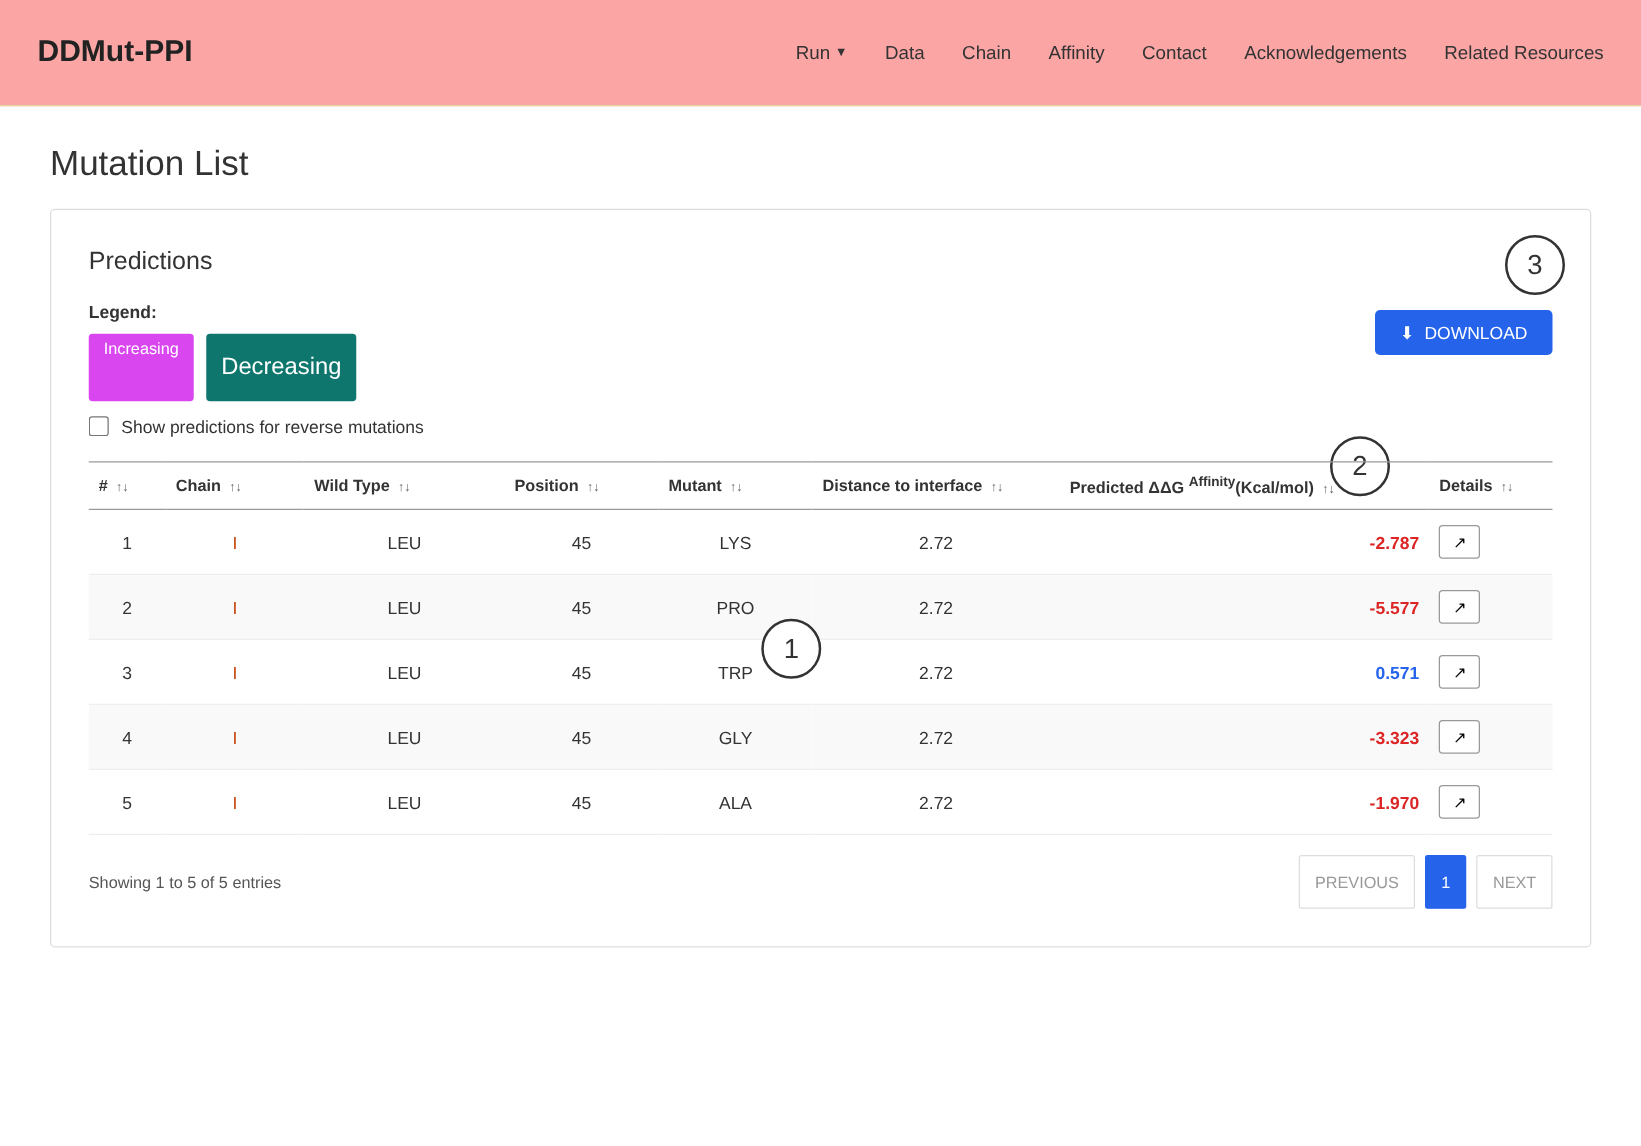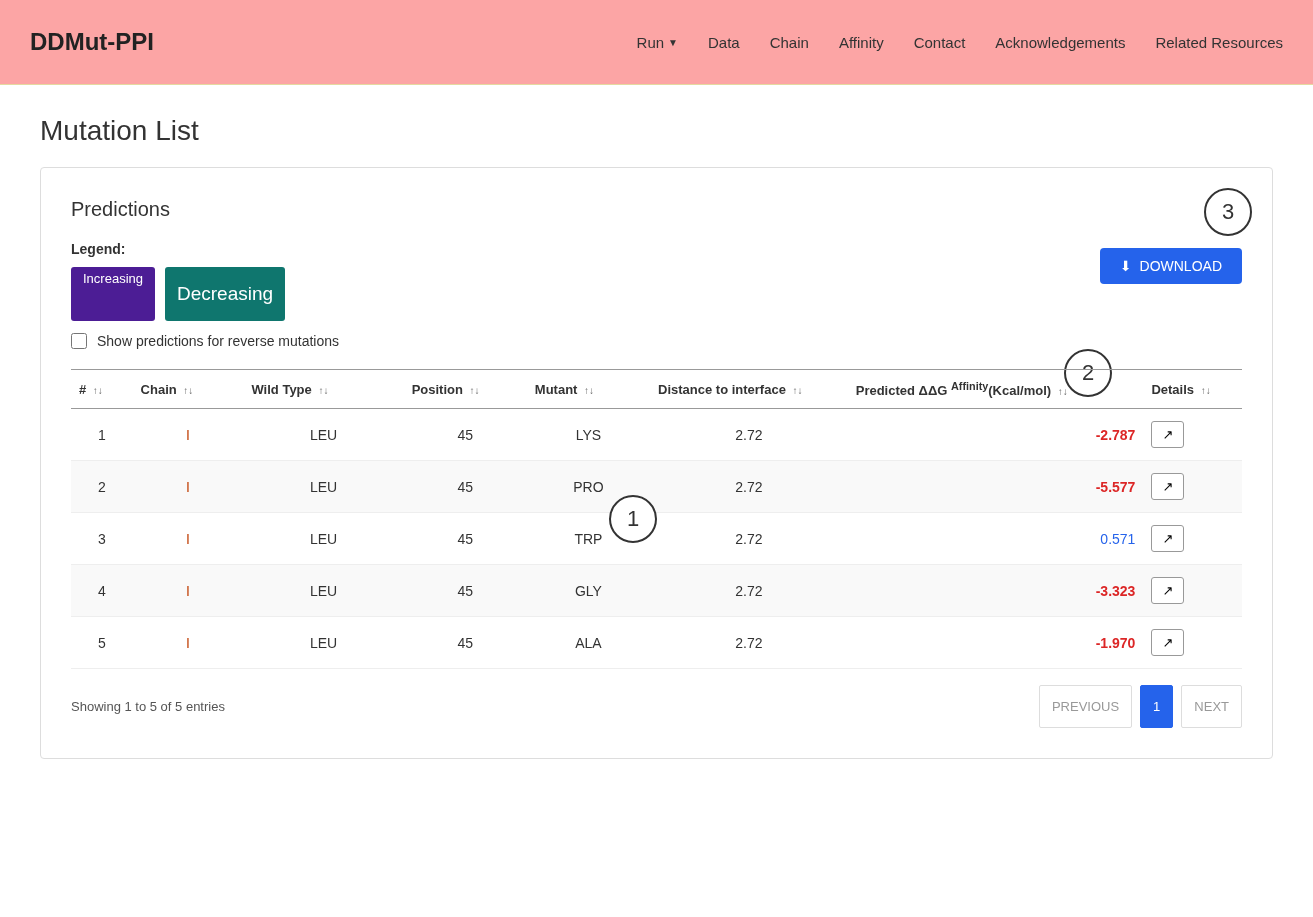--- a/index.html
+++ b/index.html
@@ -106,21 +106,21 @@
     .legend-label {
       font-weight: bold;
       margin-bottom: 10px;
     }
     .legend-badges {
       display: flex;
       gap: 10px;
       margin-bottom: 12px;
     }
     .badge-increasing {
-      background: #4c1d95;
+      background: #d946ef;
       color: #fff;
       padding: 4px 12px;
       border-radius: 3px;
       font-size: 13px;
     }
     .badge-decreasing {
       background: #0f766e;
       color: #fff;
       padding: 16px 12px;
       border-radius: 3px;
@@ -197,21 +197,21 @@
       font-size: 14px;
     }
     .data-table tr:nth-child(even) td {
       background: #f9f9f9;
     }
     .cell-link {
       color: #c2440a;
       text-decoration: none;
       cursor: pointer;
     }
-    .cell-blue { color: #2563eb; font-weight: normal; }
+    .cell-blue { color: #2563eb; font-weight: bold; }
     .cell-red { color: #dc2626; font-weight: bold; }
     .details-btn {
       border: 1px solid #999;
       background: #fff;
       padding: 5px 10px;
       border-radius: 3px;
       cursor: pointer;
       font-size: 13px;
       display: flex;
       align-items: center;

